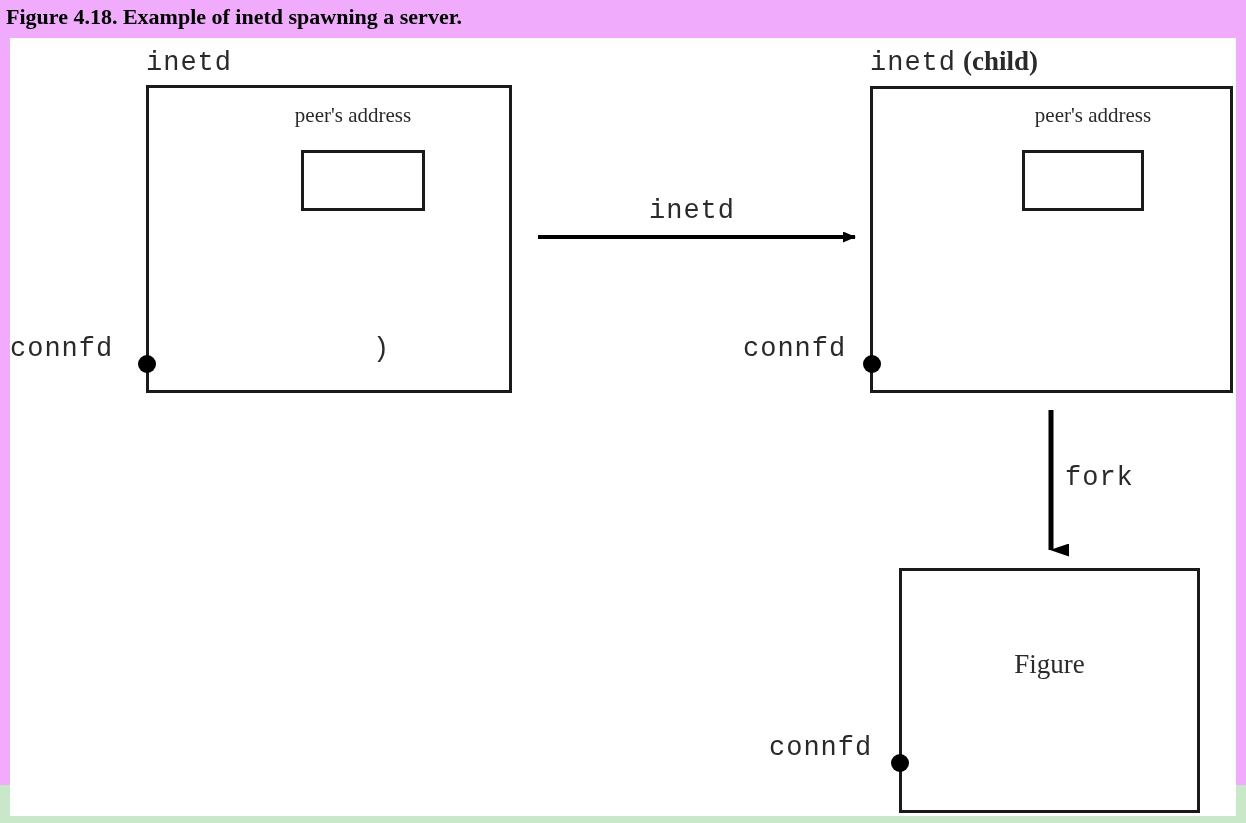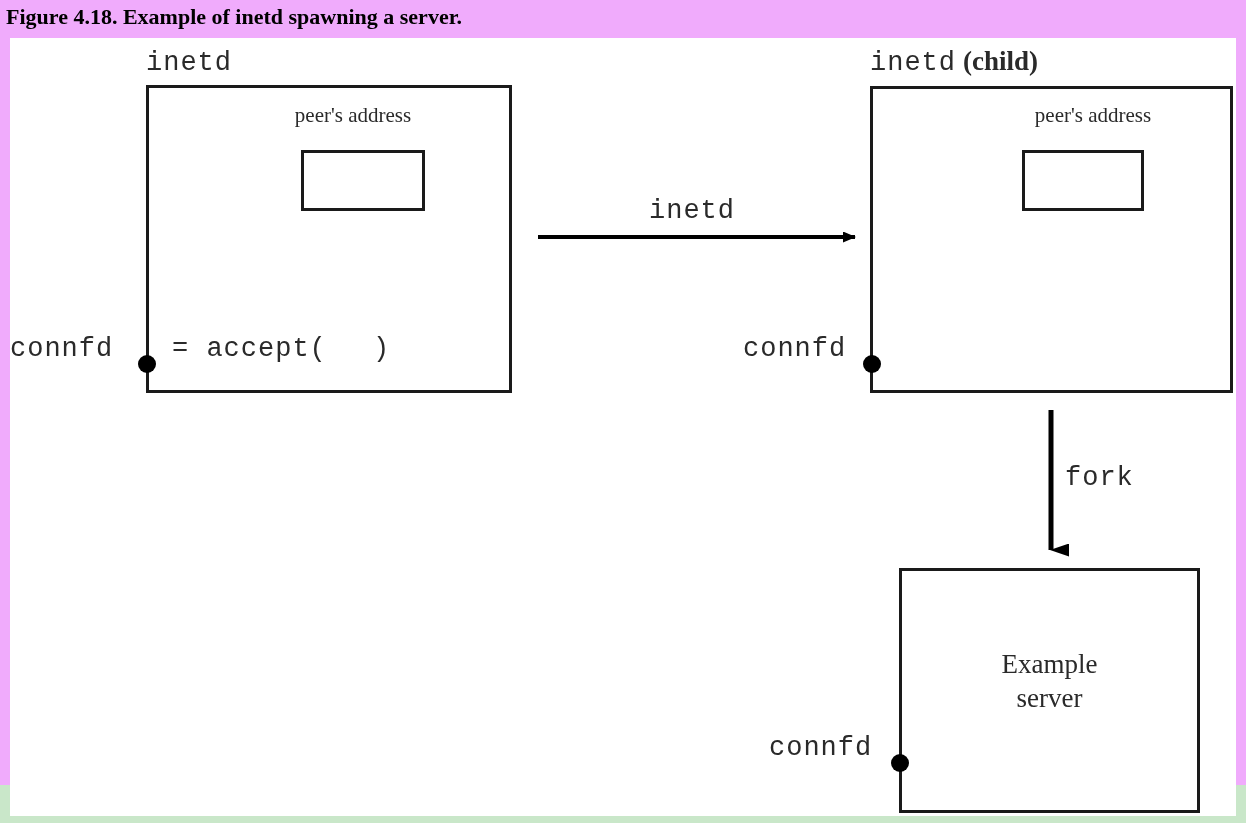--- a/index.html
+++ b/index.html
@@ -147,21 +147,20 @@
     <div class="proc-box" style="left:136px; top:47px; width:366px; height:308px;"></div>
 
     <div class="label-serif" style="left:193px; top:62px; width:300px;">peer's address</div>
 
     <div class="inner-box" style="left:291px; top:112px; width:124px; height:61px;"></div>
 
     <div class="label-mono" style="left:0px; top:296px;">connfd</div>
 
     <div class="endpoint-dot" style="left:128px; top:317px;"></div>
 
-    <div class="label-mono" style="left:162px; top:296px;">= accept(</div>
 
     <div class="label-mono" style="left:363px; top:296px;">)</div>
 
     <div class="label-mono" style="left:639px; top:158px;">inetd</div>
 
     <div class="box-title" style="left:860px; top:8px; width:366px;">
       <span class="mono">inetd</span><span class="serif-bold" style="margin-left:7px;">(child)</span>
     </div>
 
     <div class="proc-box" style="left:860px; top:48px; width:363px; height:307px;"></div>
@@ -172,22 +171,21 @@
 
     <div class="label-mono" style="left:733px; top:296px;">connfd</div>
 
     <div class="endpoint-dot" style="left:853px; top:317px;"></div>
 
     <div class="label-mono" style="left:1055px; top:425px;">fork</div>
 
     <div class="proc-box" style="left:889px; top:530px; width:301px; height:245px;"></div>
 
     <div class="telnet-text" style="left:889px; top:609px; width:301px;">
-      <div>Example</div>
-      <div>server</div>
+      <div>Figure</div>
     </div>
 
     <div class="label-mono" style="left:759px; top:695px;">connfd</div>
 
     <div class="endpoint-dot" style="left:881px; top:716px;"></div>
 
   </div>
 </div>
 
 </body></html>

